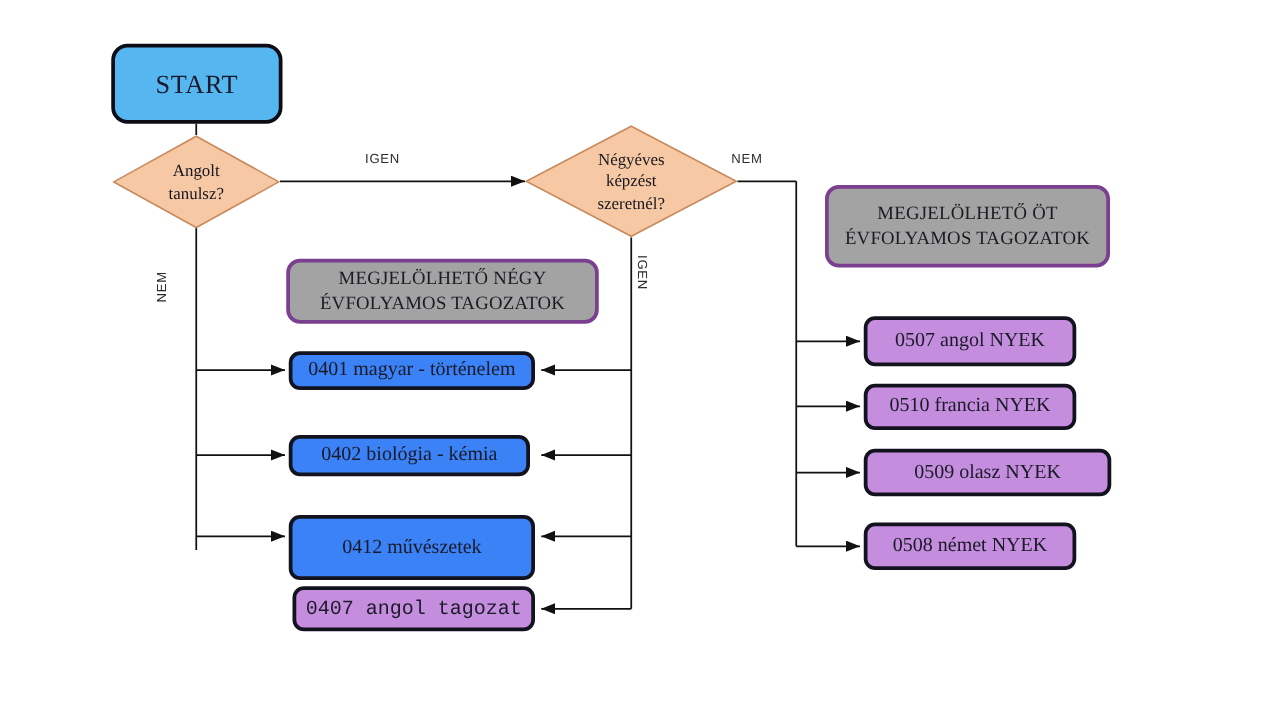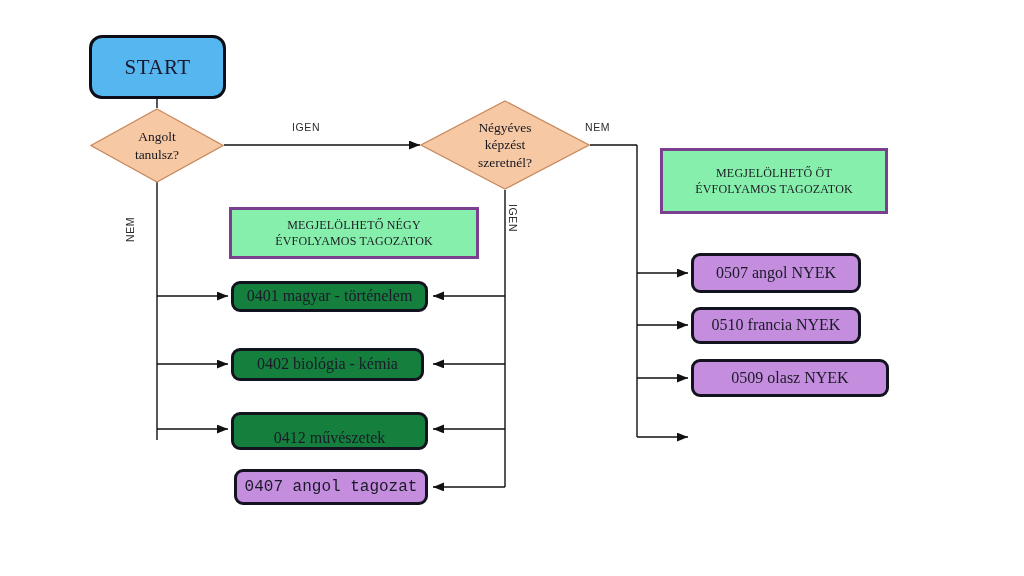--- a/index.html
+++ b/index.html
@@ -61,38 +61,38 @@
     align-items: center;
     justify-content: center;
     font-size: 13.5px;
     color: #16161f;
     line-height: 1.3;
     text-align: center;
   }
 
   
   .header-box {
-    background: #86efac;
+    background: #a3a3a3;
     border: 3px solid #7b3f8f;
-    border-radius: 0;
-    font-size: 12px;
+    border-radius: 11px;
+    font-size: 15px;
     letter-spacing: 0.2px;
     flex-direction: column;
     line-height: 1.35;
     color: #1b1b23;
   }
 
   
   .opt-box {
     border: 3px solid #131320;
     border-radius: 9px;
     font-size: 16px;
     color: #1a1a28;
   }
-  .opt-blue { background: #15803d; }
+  .opt-blue { background: #3b82f6; }
   .opt-purple { background: #c48ddd; }
 
   
   .edge-label {
     position: absolute;
     font-family: "Liberation Sans", sans-serif;
     font-size: 10.5px;
     color: #2b2b2b;
     letter-spacing: 0.6px;
     white-space: nowrap;
@@ -184,34 +184,37 @@
   </div>
 
   <div class="node opt-box opt-blue" style="left:231px; top:281px; width:197px; height:31px;">
     <span>0401 magyar - történelem</span>
   </div>
 
   <div class="node opt-box opt-blue" style="left:231px; top:348px; width:193px; height:33px;">
     <span>0402 biológia - kémia</span>
   </div>
 
-  <div class="node opt-box opt-blue" style="left:231px; top:412px; width:197px; height:38px;align-items:flex-end;">
+  <div class="node opt-box opt-blue" style="left:231px; top:412px; width:197px; height:52px;">
     <span>0412 művészetek</span>
   </div>
 
   <div class="node opt-box opt-purple" style="left:234px; top:469px; width:194px; height:36px;font-family:Liberation Mono, monospace;">
     <span>0407 angol tagozat</span>
   </div>
 
   <div class="node opt-box opt-purple" style="left:691px; top:253px; width:170px; height:40px;">
     <span>0507 angol NYEK</span>
   </div>
 
   <div class="node opt-box opt-purple" style="left:691px; top:307px; width:170px; height:37px;">
     <span>0510 francia NYEK</span>
   </div>
 
   <div class="node opt-box opt-purple" style="left:691px; top:359px; width:198px; height:38px;">
     <span>0509 olasz NYEK</span>
   </div>
 
+  <div class="node opt-box opt-purple" style="left:691px; top:418px; width:170px; height:38px;">
+    <span>0508 német NYEK</span>
+  </div>
 
 </div>
 
 </body></html>

